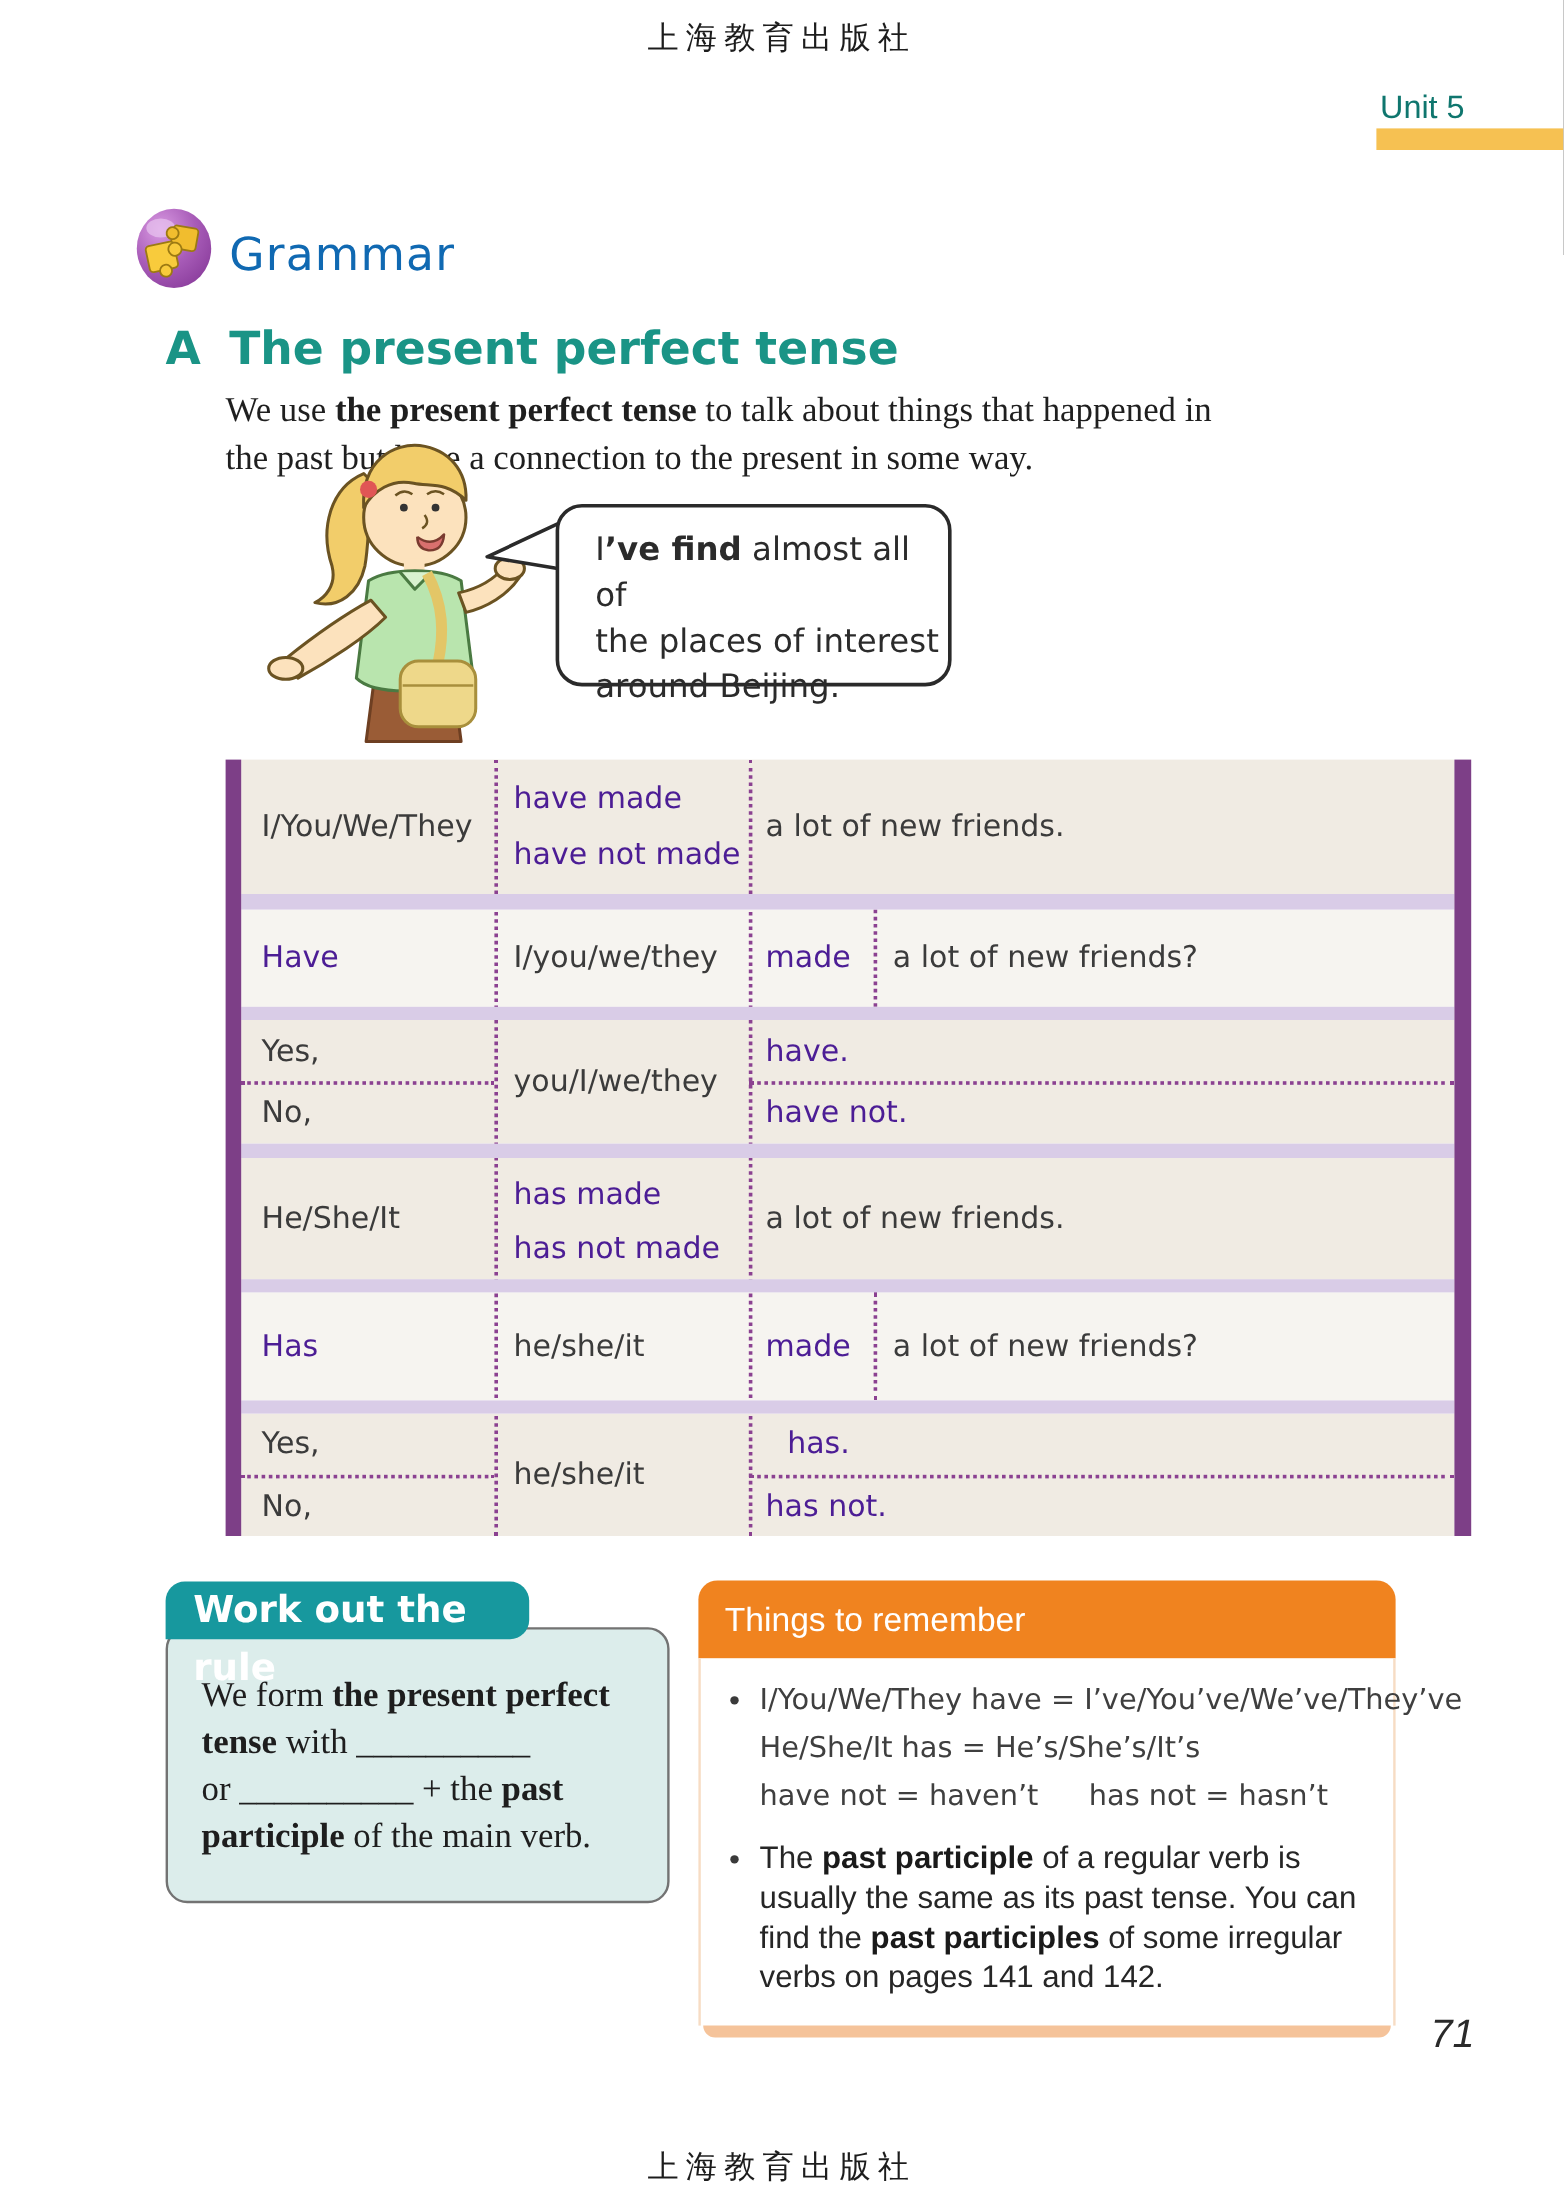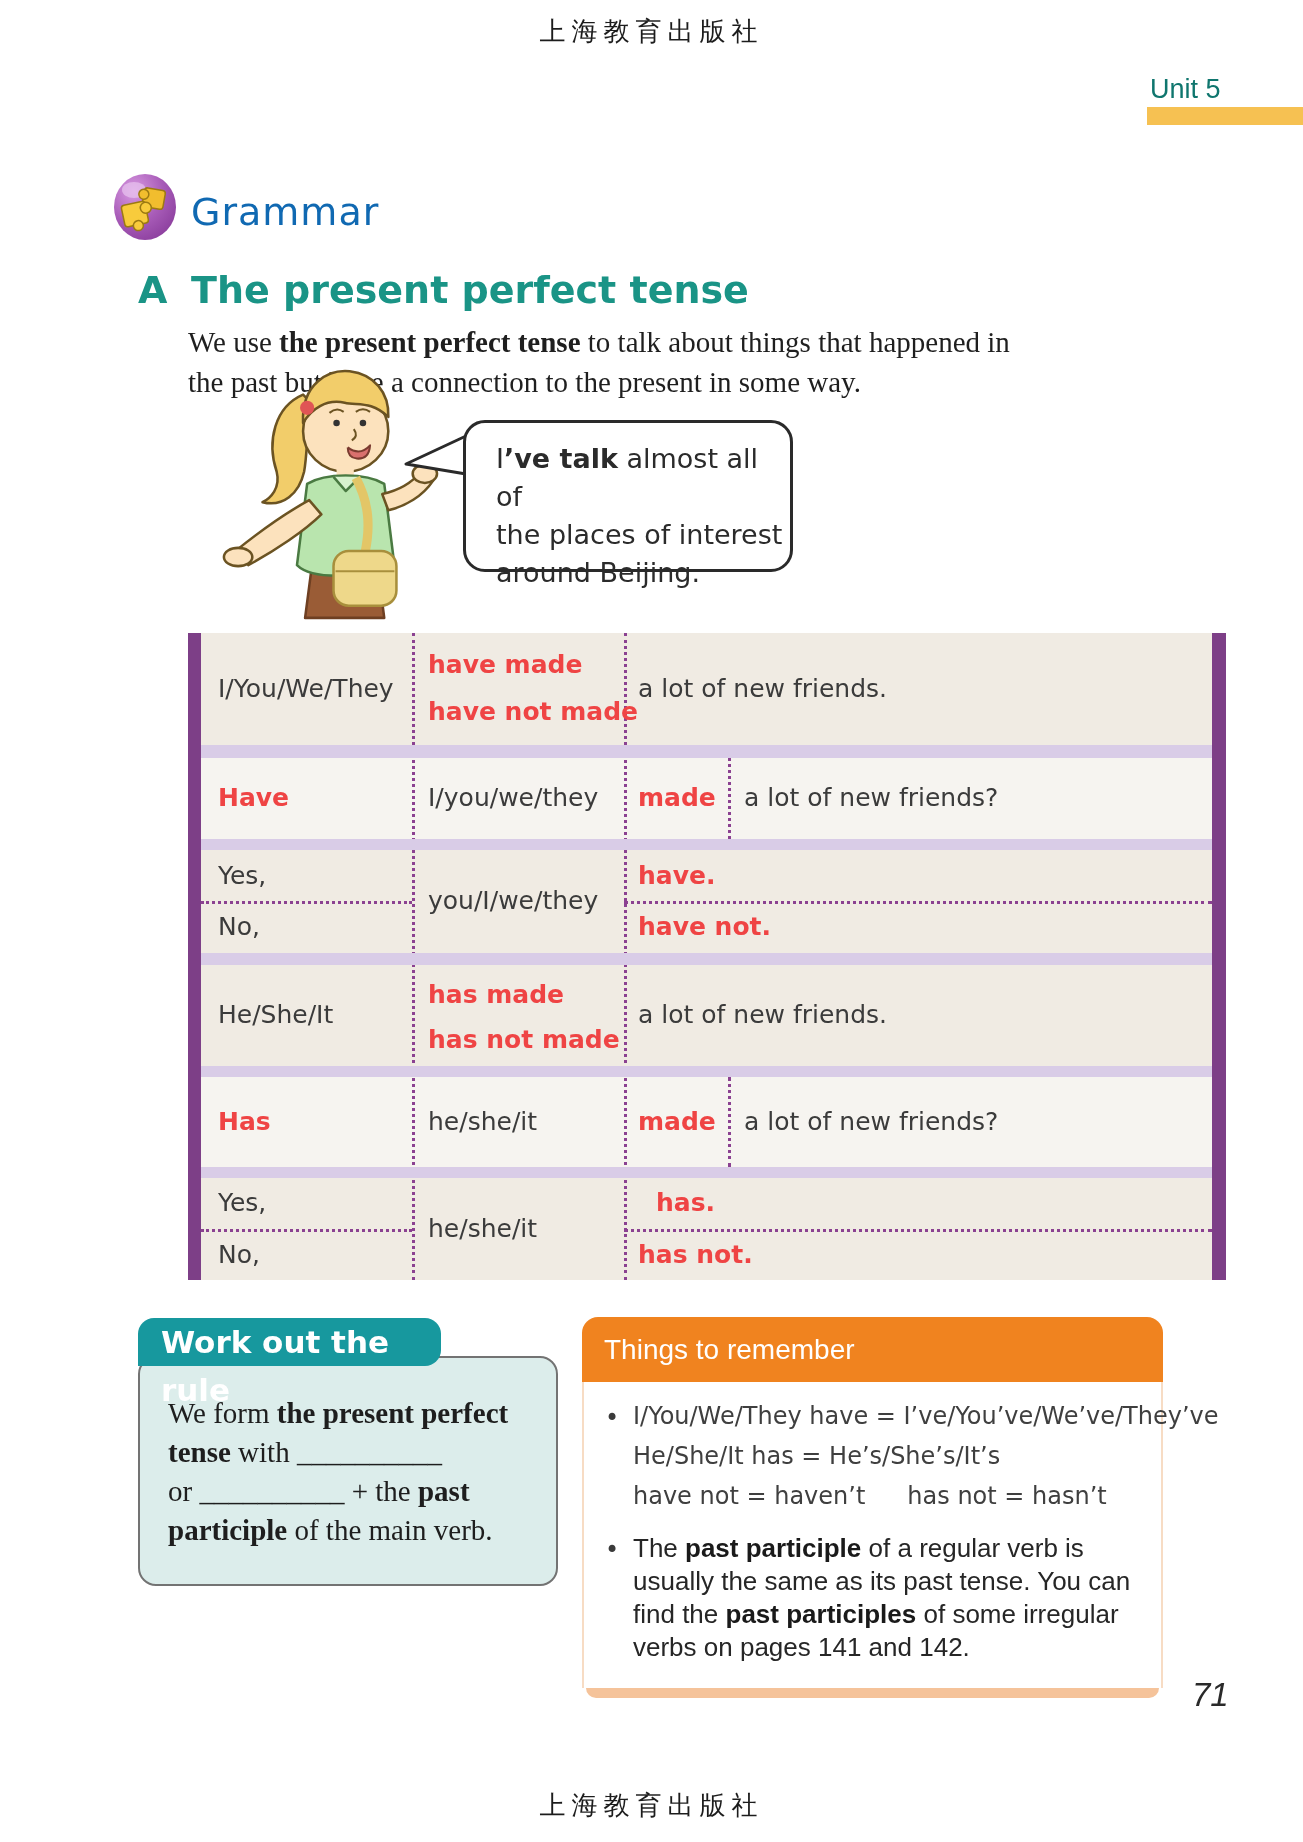--- a/index.html
+++ b/index.html
@@ -21,21 +21,21 @@
   .bubble{border:3px solid #2a2a2a;border-radius:22px;background:#fff;
           font-size:27px;line-height:38px;color:#2b2b2b;padding:17px 0 0 30px;box-sizing:border-box;}
   
   .tbl-bar{background:#7d3f87;}
   .row-beige{background:#f0ebe3;}
   .row-light{background:#f6f4f0;}
   .band{background:#d9cce7;}
   .vline{border-left:3px dotted #8b4191;width:0;}
   .hline{border-top:3px dotted #8b4191;height:0;}
   .tcell{font-size:25px;color:#3b3b3b;line-height:30px;height:30px;white-space:nowrap;}
-  .tbold{font-weight:bold;color:#ef4444;}
+  .tbold{font-weight:normal;color:#4c1d95;}
   
   .rule-tab{background:#17989e;border-radius:16px 16px 16px 0;color:#fff;
             font-size:31px;font-weight:bold;line-height:48px;padding-left:23px;box-sizing:border-box;}
   .rule-body{background:#dcedeb;border:2px solid #737373;border-radius:18px;box-sizing:border-box;
              font-family:"Liberation Serif",serif;font-size:29px;line-height:39px;color:#1e1e1e;
              padding:36px 0 0 28px;}
   
   .rem-head{background:#f0831f;border-radius:16px 16px 0 0;color:#fff;
             font-family:"Liberation Sans",sans-serif;font-size:28px;line-height:65px;
             padding-left:22px;box-sizing:border-box;}
@@ -118,21 +118,21 @@
   </div>
 
   <div class="abs" style="left:402px;top:430px;width:68px;height:62px;">
     <svg width="68" height="62" viewBox="0 0 68 62">
       <path d="M64,6 L4,34 L64,44 Z" fill="#ffffff" stroke="#2a2a2a" stroke-width="3" stroke-linejoin="round"></path>
       <rect x="61" y="9" width="7" height="33" fill="#ffffff"></rect>
     </svg>
   </div>
 
   <div class="abs bubble" style="left:463px;top:420px;width:330px;height:152px;">
-    <div><span>I</span><b>’ve talk</b><span> almost all of</span></div>
+    <div><span>I</span><b>’ve find</b><span> almost all of</span></div>
     <div>the places of interest</div>
     <div>around Beijing.</div>
   </div>
 
   <div class="abs" style="left:188px;top:633px;width:1038px;height:647px;">
 
     <div class="abs row-beige" style="left:13px;right:14px;top:0;height:112px;"></div>
     <div class="abs row-light" style="left:13px;right:14px;top:125px;height:81px;"></div>
     <div class="abs row-beige" style="left:13px;right:14px;top:217px;height:103px;"></div>
     <div class="abs row-beige" style="left:13px;right:14px;top:332px;height:101px;"></div>

